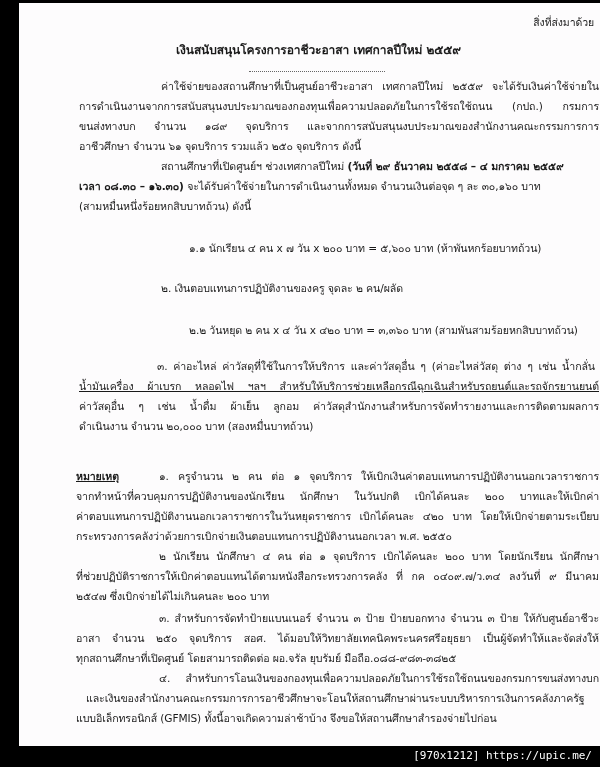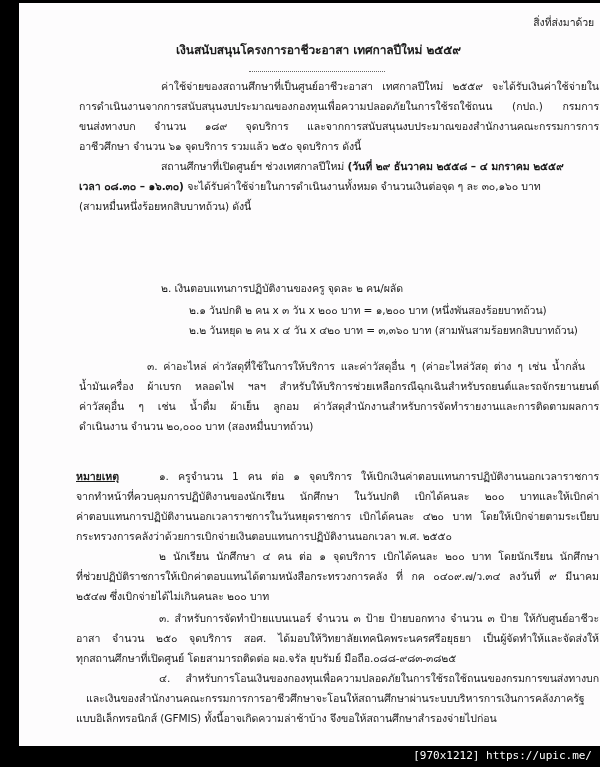--- a/index.html
+++ b/index.html
@@ -97,36 +97,36 @@
   <div>
     <div class="line" style="left:142px; top:156px;">
       <span>สถานศึกษาที่เปิดศูนย์ฯ ช่วงเทศกาลปีใหม่ </span><span class="bold">(วันที่ ๒๙ ธันวาคม ๒๕๕๘ – ๔ มกราคม ๒๕๕๙</span>
     </div>
     <div class="line" style="left:60px; top:176px;">
       <span class="bold">เวลา ๐๘.๓๐ – ๑๖.๓๐)</span><span> จะได้รับค่าใช้จ่ายในการดำเนินงานทั้งหมด จำนวนเงินต่อจุด ๆ ละ ๓๐,๑๖๐ บาท</span>
     </div>
     <div class="line" style="left:60px; top:196px;">(สามหมื่นหนึ่งร้อยหกสิบบาทถ้วน) ดังนี้</div>
   </div>
 
+  <div class="line" style="left:170px; top:238px;">๑.๑ นักเรียน ๔ คน x ๗ วัน x ๒๐๐ บาท = ๕,๖๐๐ บาท (ห้าพันหกร้อยบาทถ้วน)</div>
 
   <div class="line" style="left:142px; top:278px;">๒. เงินตอบแทนการปฏิบัติงานของครู จุดละ ๒ คน/ผลัด</div>
-  <div class="line" style="left:170px; top:300px;">๒.๑ วันปกติ ๒ คน x ๓ วัน x ๒๐๐ บาท = ๑,๒๐๐ บาท (หนึ่งพันสองร้อยบาทถ้วน)</div>
   <div class="line" style="left:170px; top:320px;">๒.๒ วันหยุด  ๒ คน x  ๔ วัน x ๔๒๐ บาท = ๓,๓๖๐ บาท (สามพันสามร้อยหกสิบบาทถ้วน)</div>
 
   <div>
-    <div class="line justify" style="left:128px; top:356px; width:438px;">๓. ค่าอะไหล่ ค่าวัสดุที่ใช้ในการให้บริการ และค่าวัสดุอื่น ๆ (ค่าอะไหล่วัสดุ ต่าง ๆ เช่น น้ำกลั่น</div>
-    <div class="line justify" style="left:60px; top:376px; width:520px;">น้ำมันเครื่อง ผ้าเบรก หลอดไฟ ฯลฯ สำหรับให้บริการช่วยเหลือกรณีฉุกเฉินสำหรับรถยนต์และรถจักรยานยนต์</div>
+    <div class="line justify" style="left:138px; top:356px; width:438px;">๓. ค่าอะไหล่ ค่าวัสดุที่ใช้ในการให้บริการ และค่าวัสดุอื่น ๆ (ค่าอะไหล่วัสดุ ต่าง ๆ เช่น น้ำกลั่น</div>
+    <div class="line justify" style="left:60px; top:376px; width:520px;text-decoration:underline;">น้ำมันเครื่อง ผ้าเบรก หลอดไฟ ฯลฯ สำหรับให้บริการช่วยเหลือกรณีฉุกเฉินสำหรับรถยนต์และรถจักรยานยนต์</div>
     <div class="line justify" style="left:60px; top:396px; width:520px;">ค่าวัสดุอื่น ๆ เช่น น้ำดื่ม ผ้าเย็น ลูกอม ค่าวัสดุสำนักงานสำหรับการจัดทำรายงานและการติดตามผลการ</div>
     <div class="line" style="left:60px; top:416px;">ดำเนินงาน จำนวน ๒๐,๐๐๐ บาท (สองหมื่นบาทถ้วน)</div>
   </div>
 
 
   <div>
     <div class="line underline" style="left:57px; top:466px;">หมายเหตุ</div>
-    <div class="line justify" style="left:140px; top:466px; width:440px;">๑. ครูจำนวน 1 คน ต่อ ๑ จุดบริการ ให้เบิกเงินค่าตอบแทนการปฏิบัติงานนอกเวลาราชการ</div>
+    <div class="line justify" style="left:140px; top:466px; width:440px;">๑. ครูจำนวน ๒ คน ต่อ ๑ จุดบริการ ให้เบิกเงินค่าตอบแทนการปฏิบัติงานนอกเวลาราชการ</div>
     <div class="line justify" style="left:57px; top:486px; width:523px;">จากทำหน้าที่ควบคุมการปฏิบัติงานของนักเรียน นักศึกษา ในวันปกติ เบิกได้คนละ ๒๐๐ บาทและให้เบิกค่า</div>
     <div class="line justify" style="left:57px; top:506px; width:523px;">ค่าตอบแทนการปฏิบัติงานนอกเวลาราชการในวันหยุดราชการ เบิกได้คนละ ๔๒๐ บาท โดยให้เบิกจ่ายตามระเบียบ</div>
     <div class="line" style="left:57px; top:526px;">กระทรวงการคลังว่าด้วยการเบิกจ่ายเงินตอบแทนการปฏิบัติงานนอกเวลา พ.ศ. ๒๕๕๐</div>
 
     <div class="line justify" style="left:140px; top:546px; width:440px;">๒ นักเรียน นักศึกษา ๔ คน ต่อ ๑ จุดบริการ เบิกได้คนละ ๒๐๐ บาท โดยนักเรียน นักศึกษา</div>
     <div class="line justify" style="left:57px; top:566px; width:523px;">ที่ช่วยปฏิบัติราชการให้เบิกค่าตอบแทนได้ตามหนังสือกระทรวงการคลัง ที่ กค ๐๔๐๙.๗/ว.๓๔ ลงวันที่ ๙ มีนาคม</div>
     <div class="line" style="left:57px; top:586px;">๒๕๔๗ ซึ่งเบิกจ่ายได้ไม่เกินคนละ ๒๐๐ บาท</div>
 
     <div class="line justify" style="left:140px; top:608px; width:440px;">๓. สำหรับการจัดทำป้ายแบนเนอร์ จำนวน ๓ ป้าย ป้ายบอกทาง จำนวน ๓ ป้าย ให้กับศูนย์อาชีวะ</div>
     <div class="line justify" style="left:57px; top:628px; width:523px;">อาสา จำนวน ๒๕๐ จุดบริการ สอศ. ได้มอบให้วิทยาลัยเทคนิคพระนครศรีอยุธยา เป็นผู้จัดทำให้และจัดส่งให้</div>

